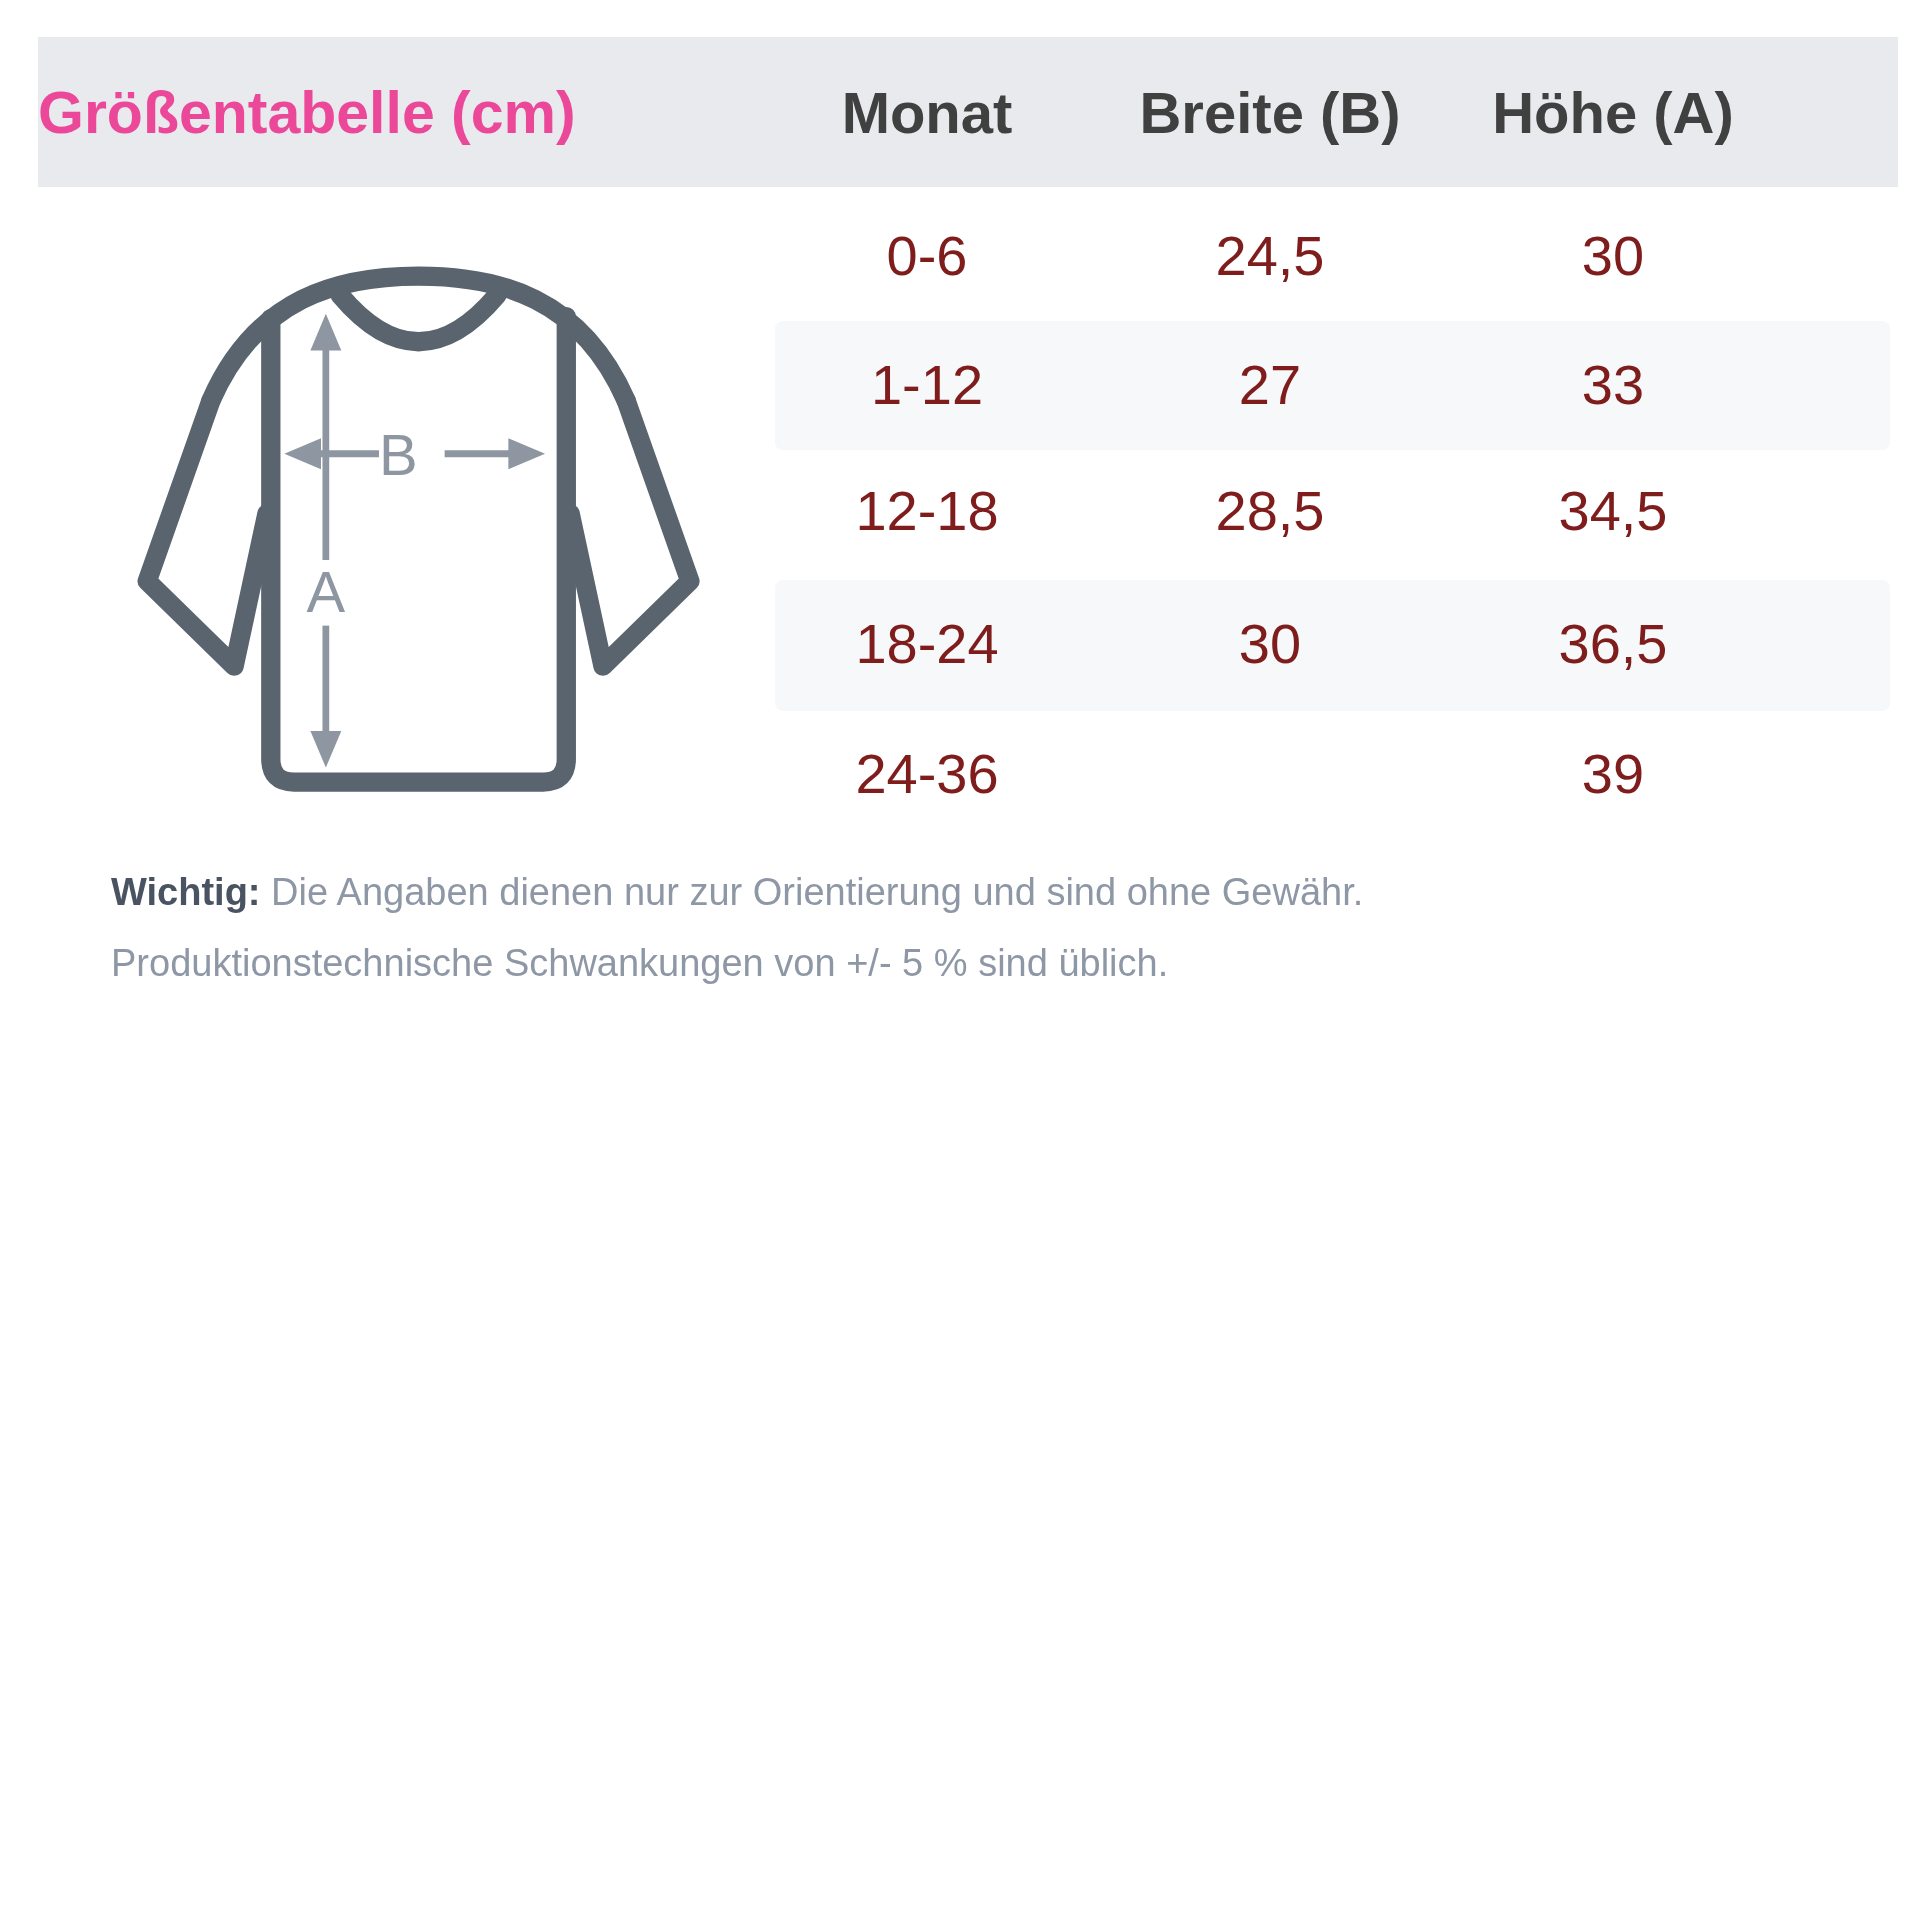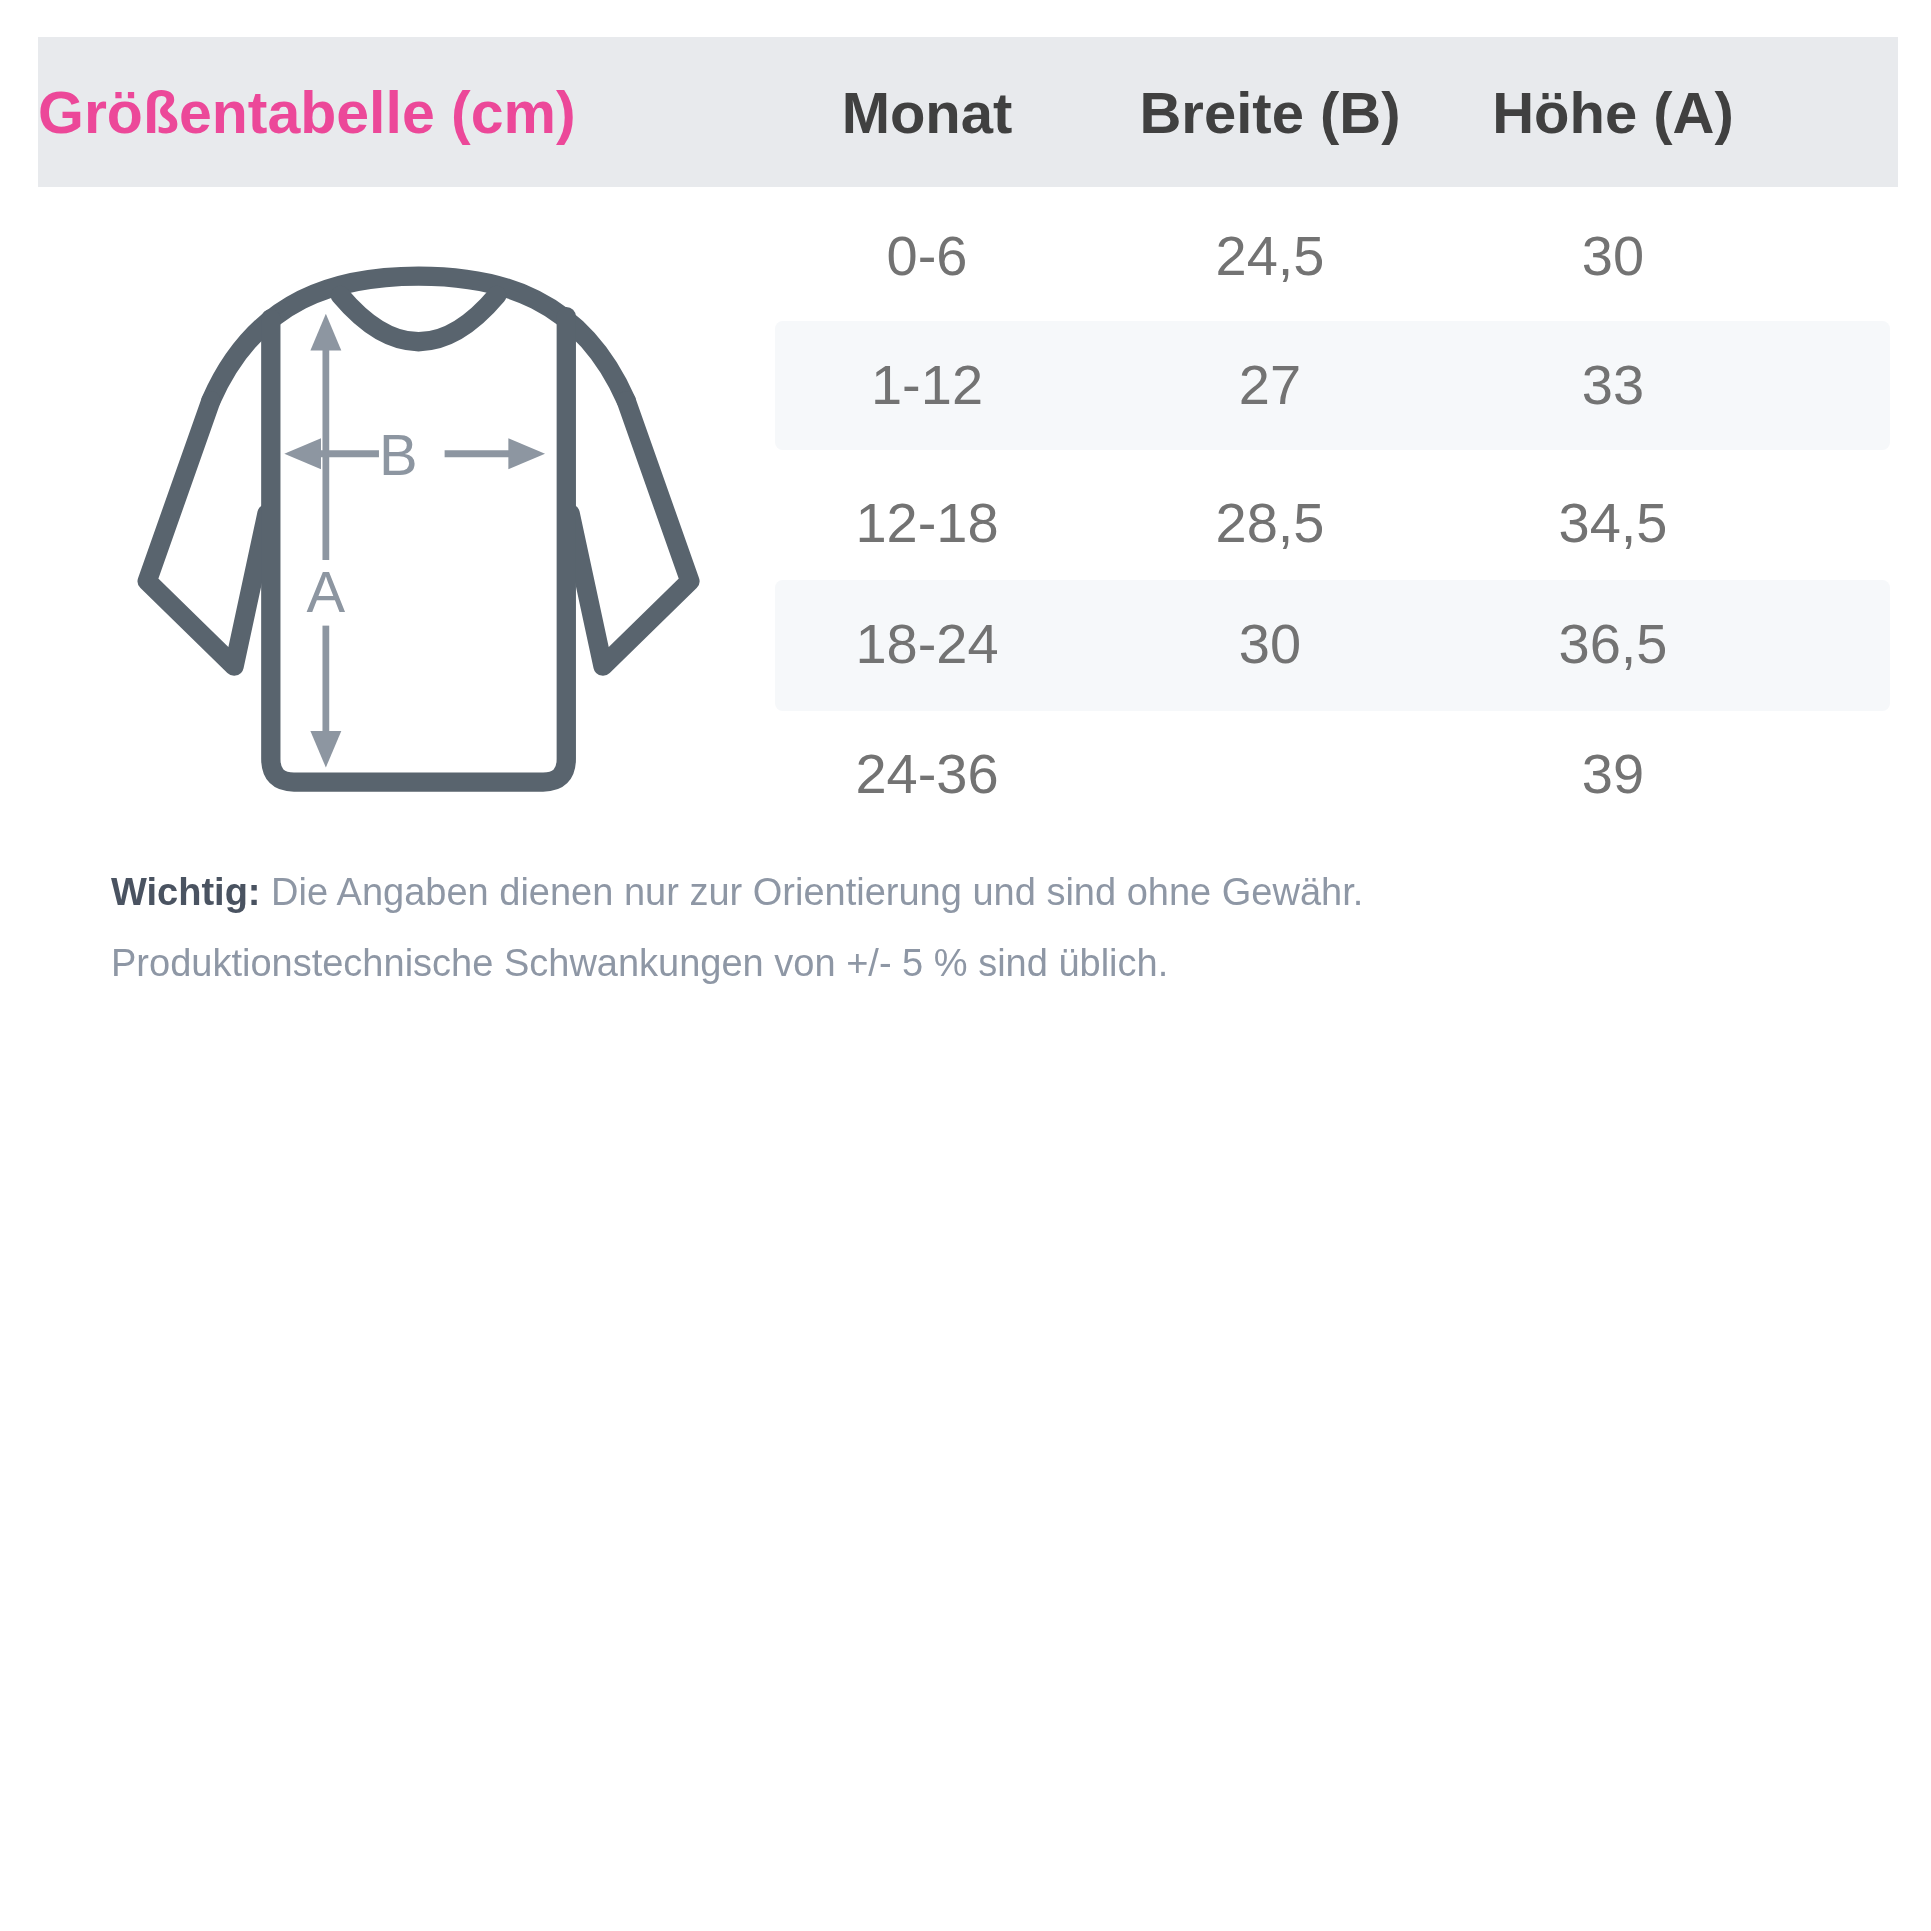--- a/index.html
+++ b/index.html
@@ -56,29 +56,29 @@
     background: #f6f8fa;
     border-radius: 7.7px;
   }
   .zebra-1 { top: 321px; height: 129px; }
   .zebra-2 { top: 580px; height: 131px; }
   .cell {
     position: absolute;
     width: 348px;
     font-size: 56px;
     line-height: 70px;
-    color: #737373;
+    color: #7f1d1d;
     text-align: center;
   }
   .c-monat  { left: 753px; }
   .c-breite { left: 1096px; }
   .c-hoehe  { left: 1439px; }
   .r1 { top: 221px; }
   .r2 { top: 350px; }
-  .r3 { top: 488px; }
+  .r3 { top: 476px; }
   .r4 { top: 609px; }
   .r5 { top: 739px; }
   .tshirt {
     position: absolute;
     left: 97px;
     top: 222px;
   }
   .note {
     position: absolute;
     left: 75px;

